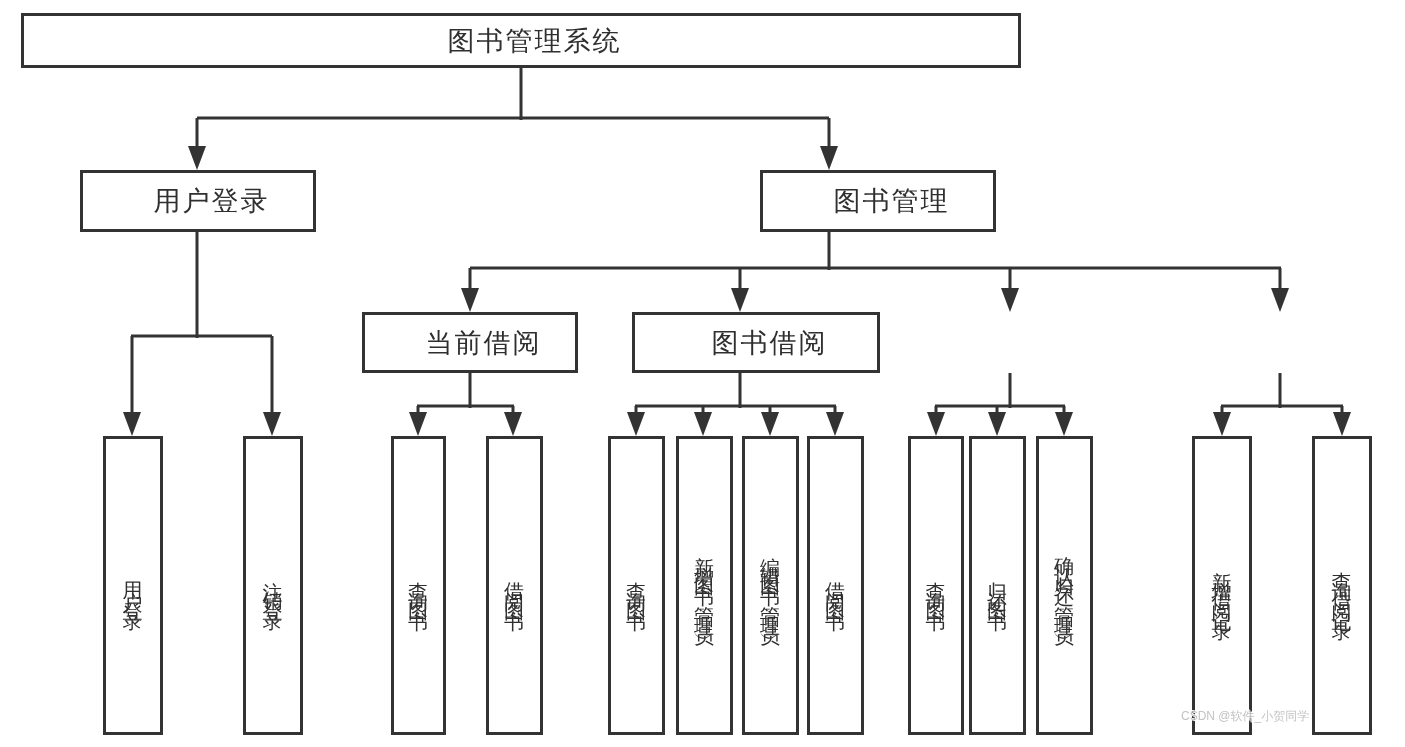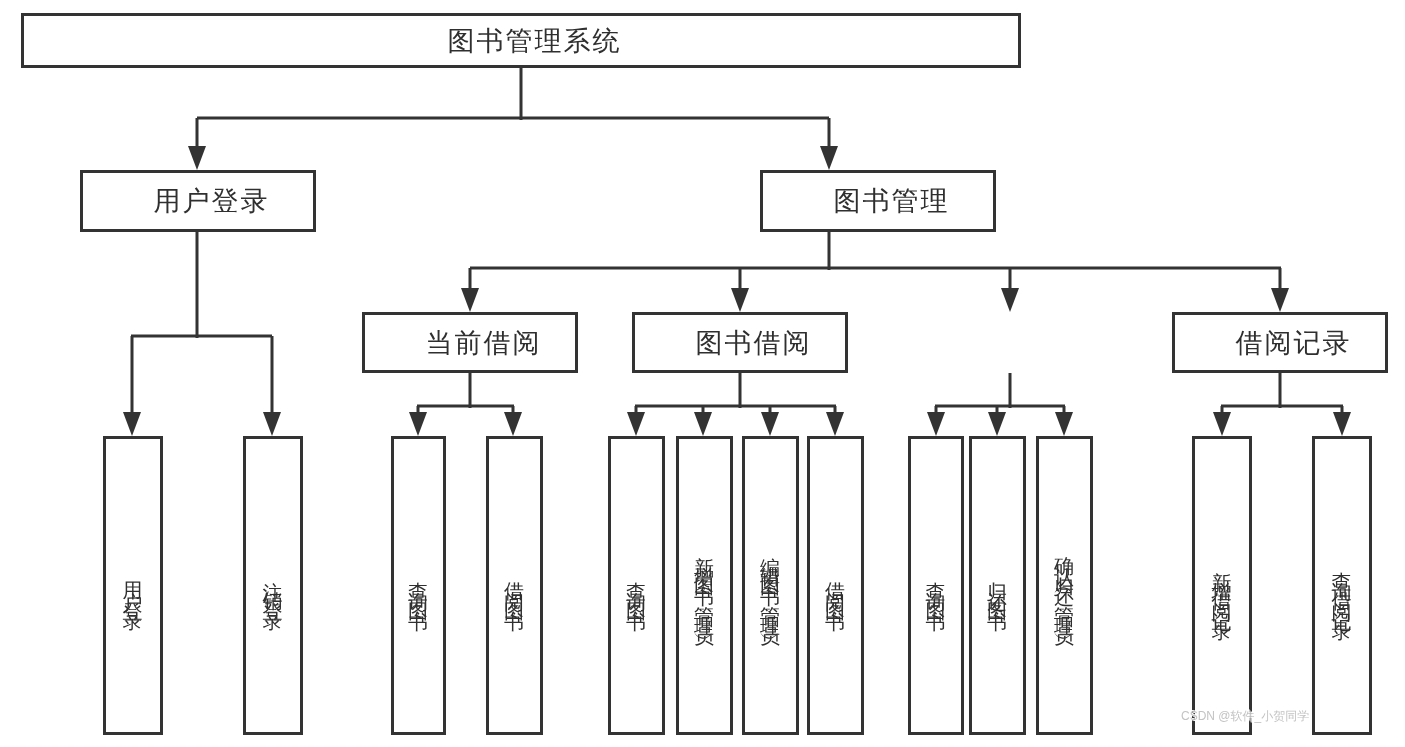--- a/index.html
+++ b/index.html
@@ -67,22 +67,21 @@
       <polygon points="1333,412 1351,412 1342,436"></polygon>
     </g>
   </svg>
 
   <div class="hbox" style="left:21px;top:13px;width:1000px;height:55px;">图书管理系统</div>
 
   <div class="hbox" style="left:80px;top:170px;width:236px;height:62px;">用户登录</div>
   <div class="hbox" style="left:712px;top:170px;width:236px;height:62px;margin-left:48px;">图书管理</div>
 
   <div class="hbox" style="left:362px;top:312px;width:216px;height:61px;">当前借阅</div>
-  <div class="hbox" style="left:632px;top:312px;width:216px;height:61px;">图书借阅</div>
-  <div class="hbox" style="left:1172px;top:312px;width:216px;height:61px;">借阅记录</div>
+  <div class="hbox" style="left:632px;top:312px;width:248px;height:61px;">图书借阅</div>
 
   <div class="vbox" style="left:103px;width:60px;">用户登录</div>
   <div class="vbox" style="left:243px;width:60px;">注销登录</div>
 
   <div class="vbox" style="left:391px;width:55px;">查询图书</div>
   <div class="vbox" style="left:486px;width:57px;">借阅图书</div>
 
   <div class="vbox" style="left:608px;width:57px;">查询图书</div>
   <div class="vbox" style="left:676px;width:57px;">新增图书（管理员）</div>
   <div class="vbox" style="left:742px;width:57px;">编辑图书（管理员）</div>

